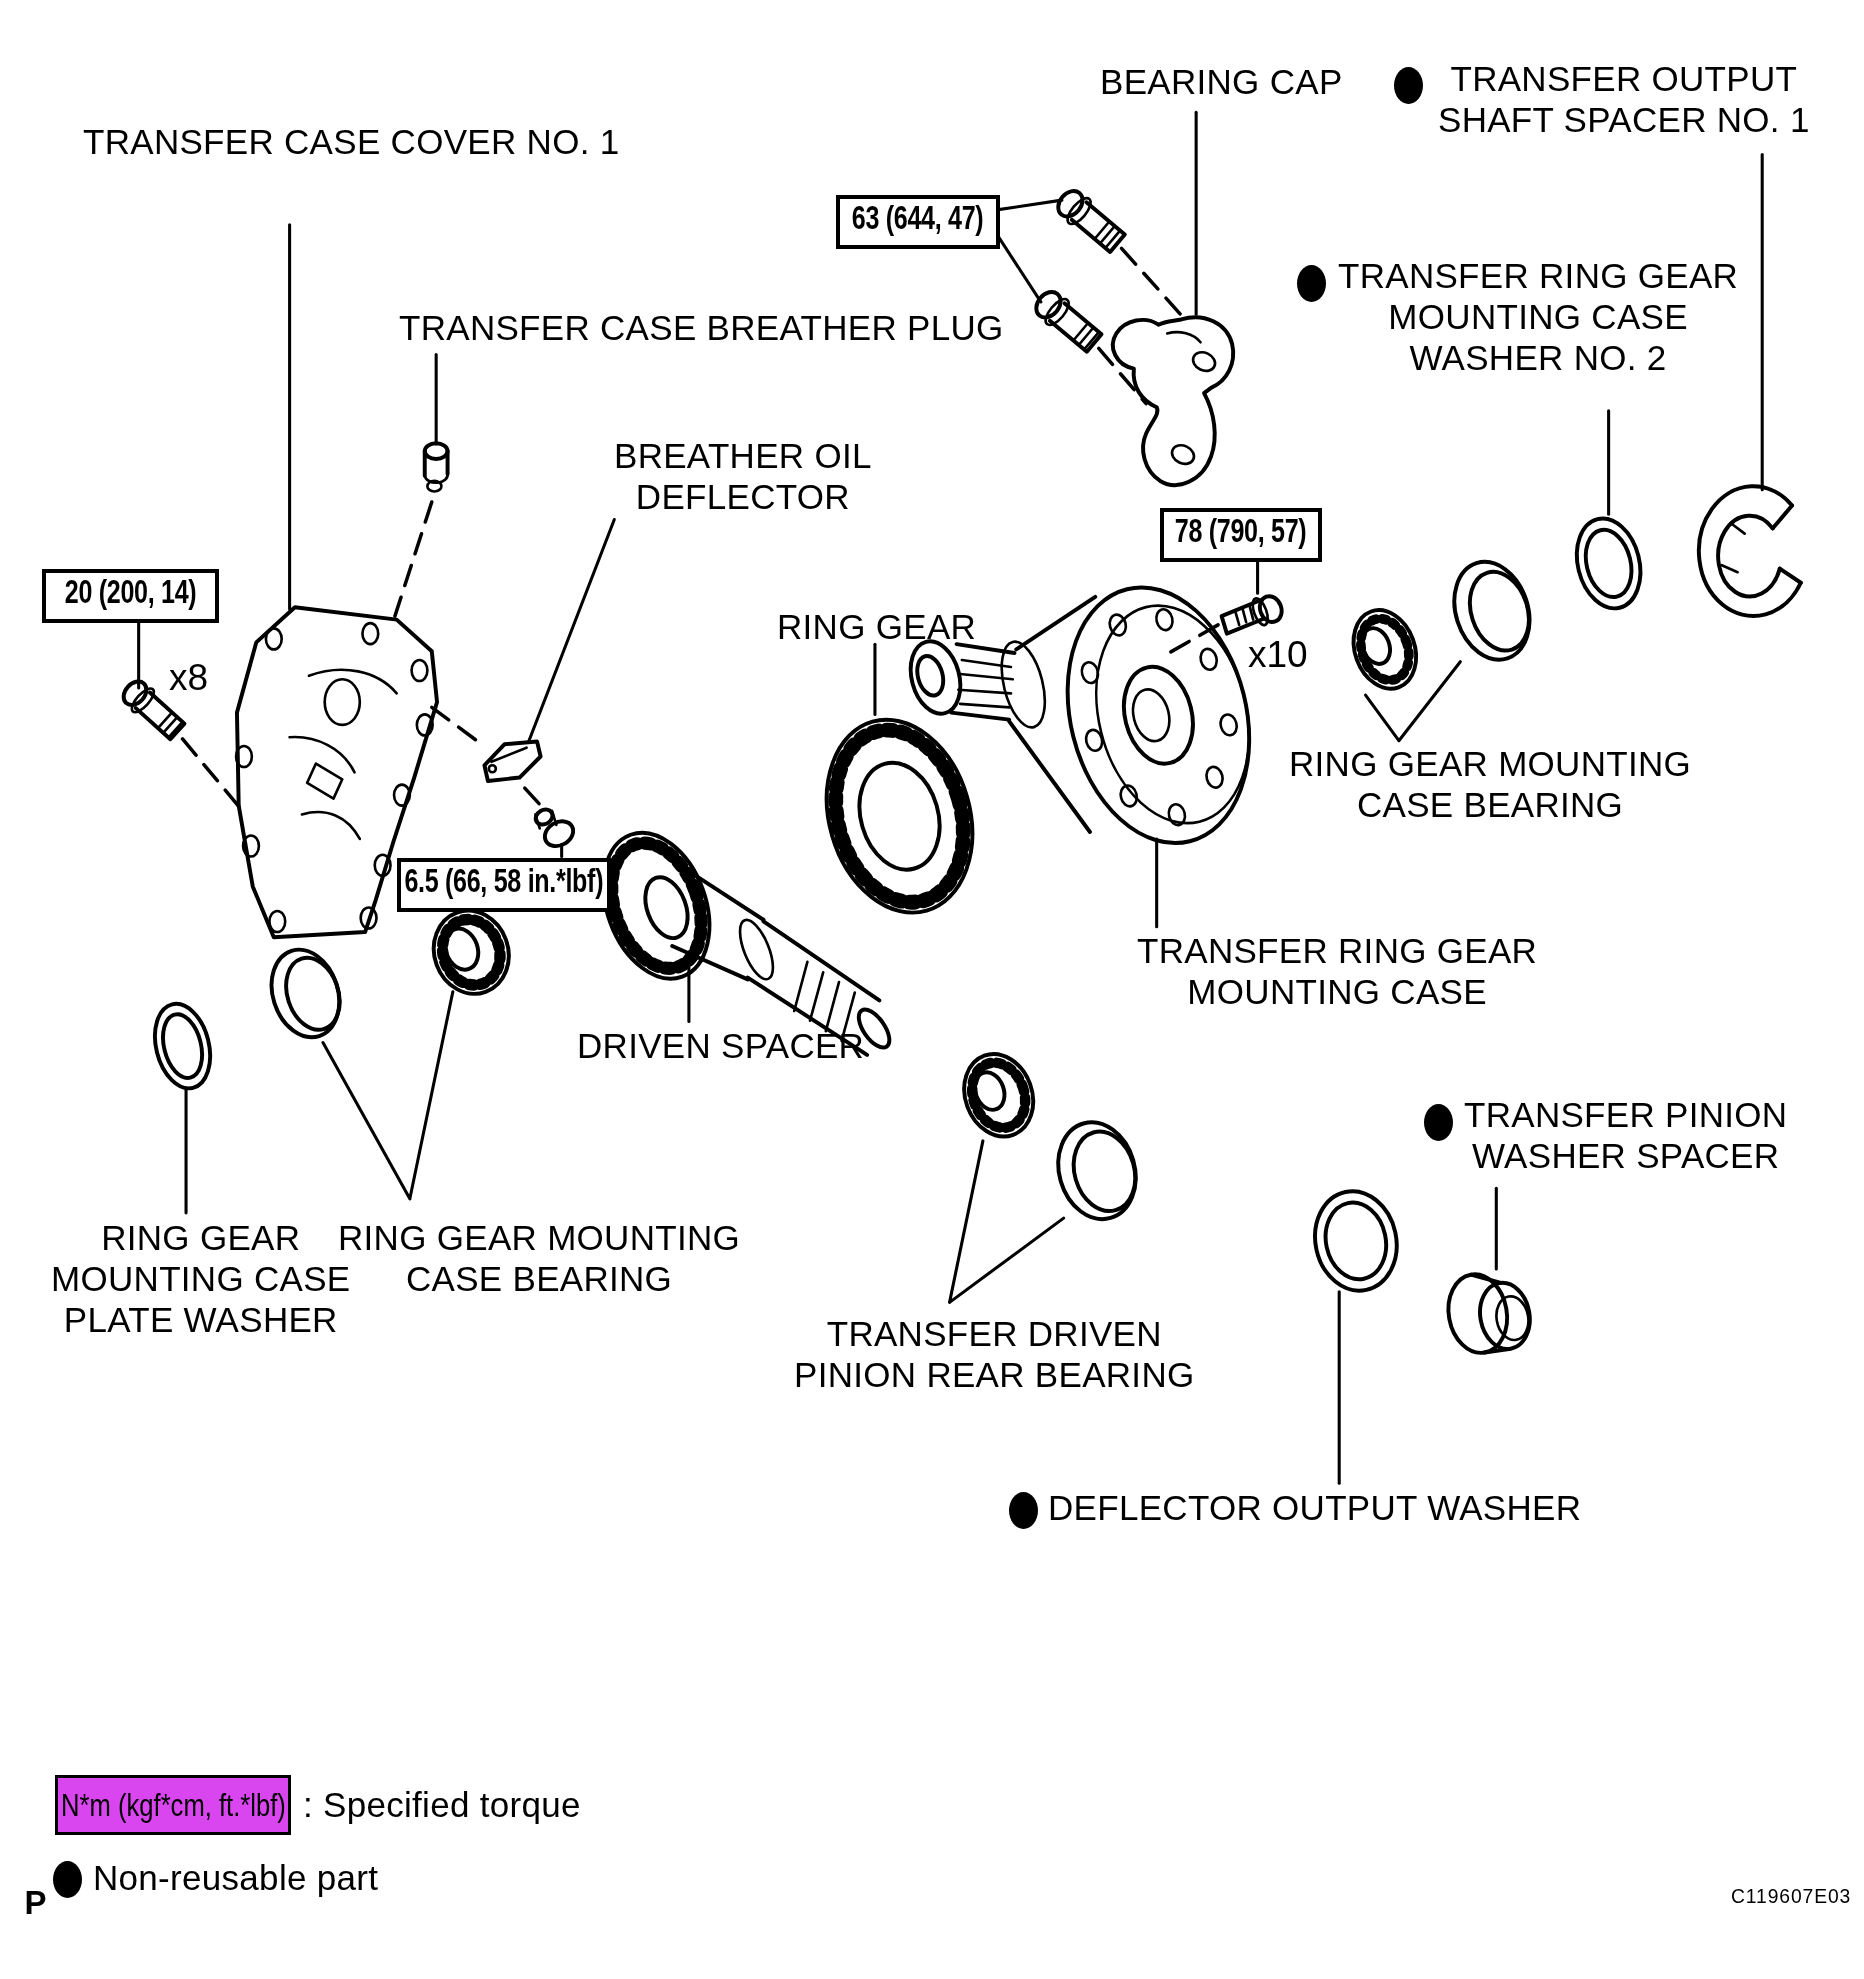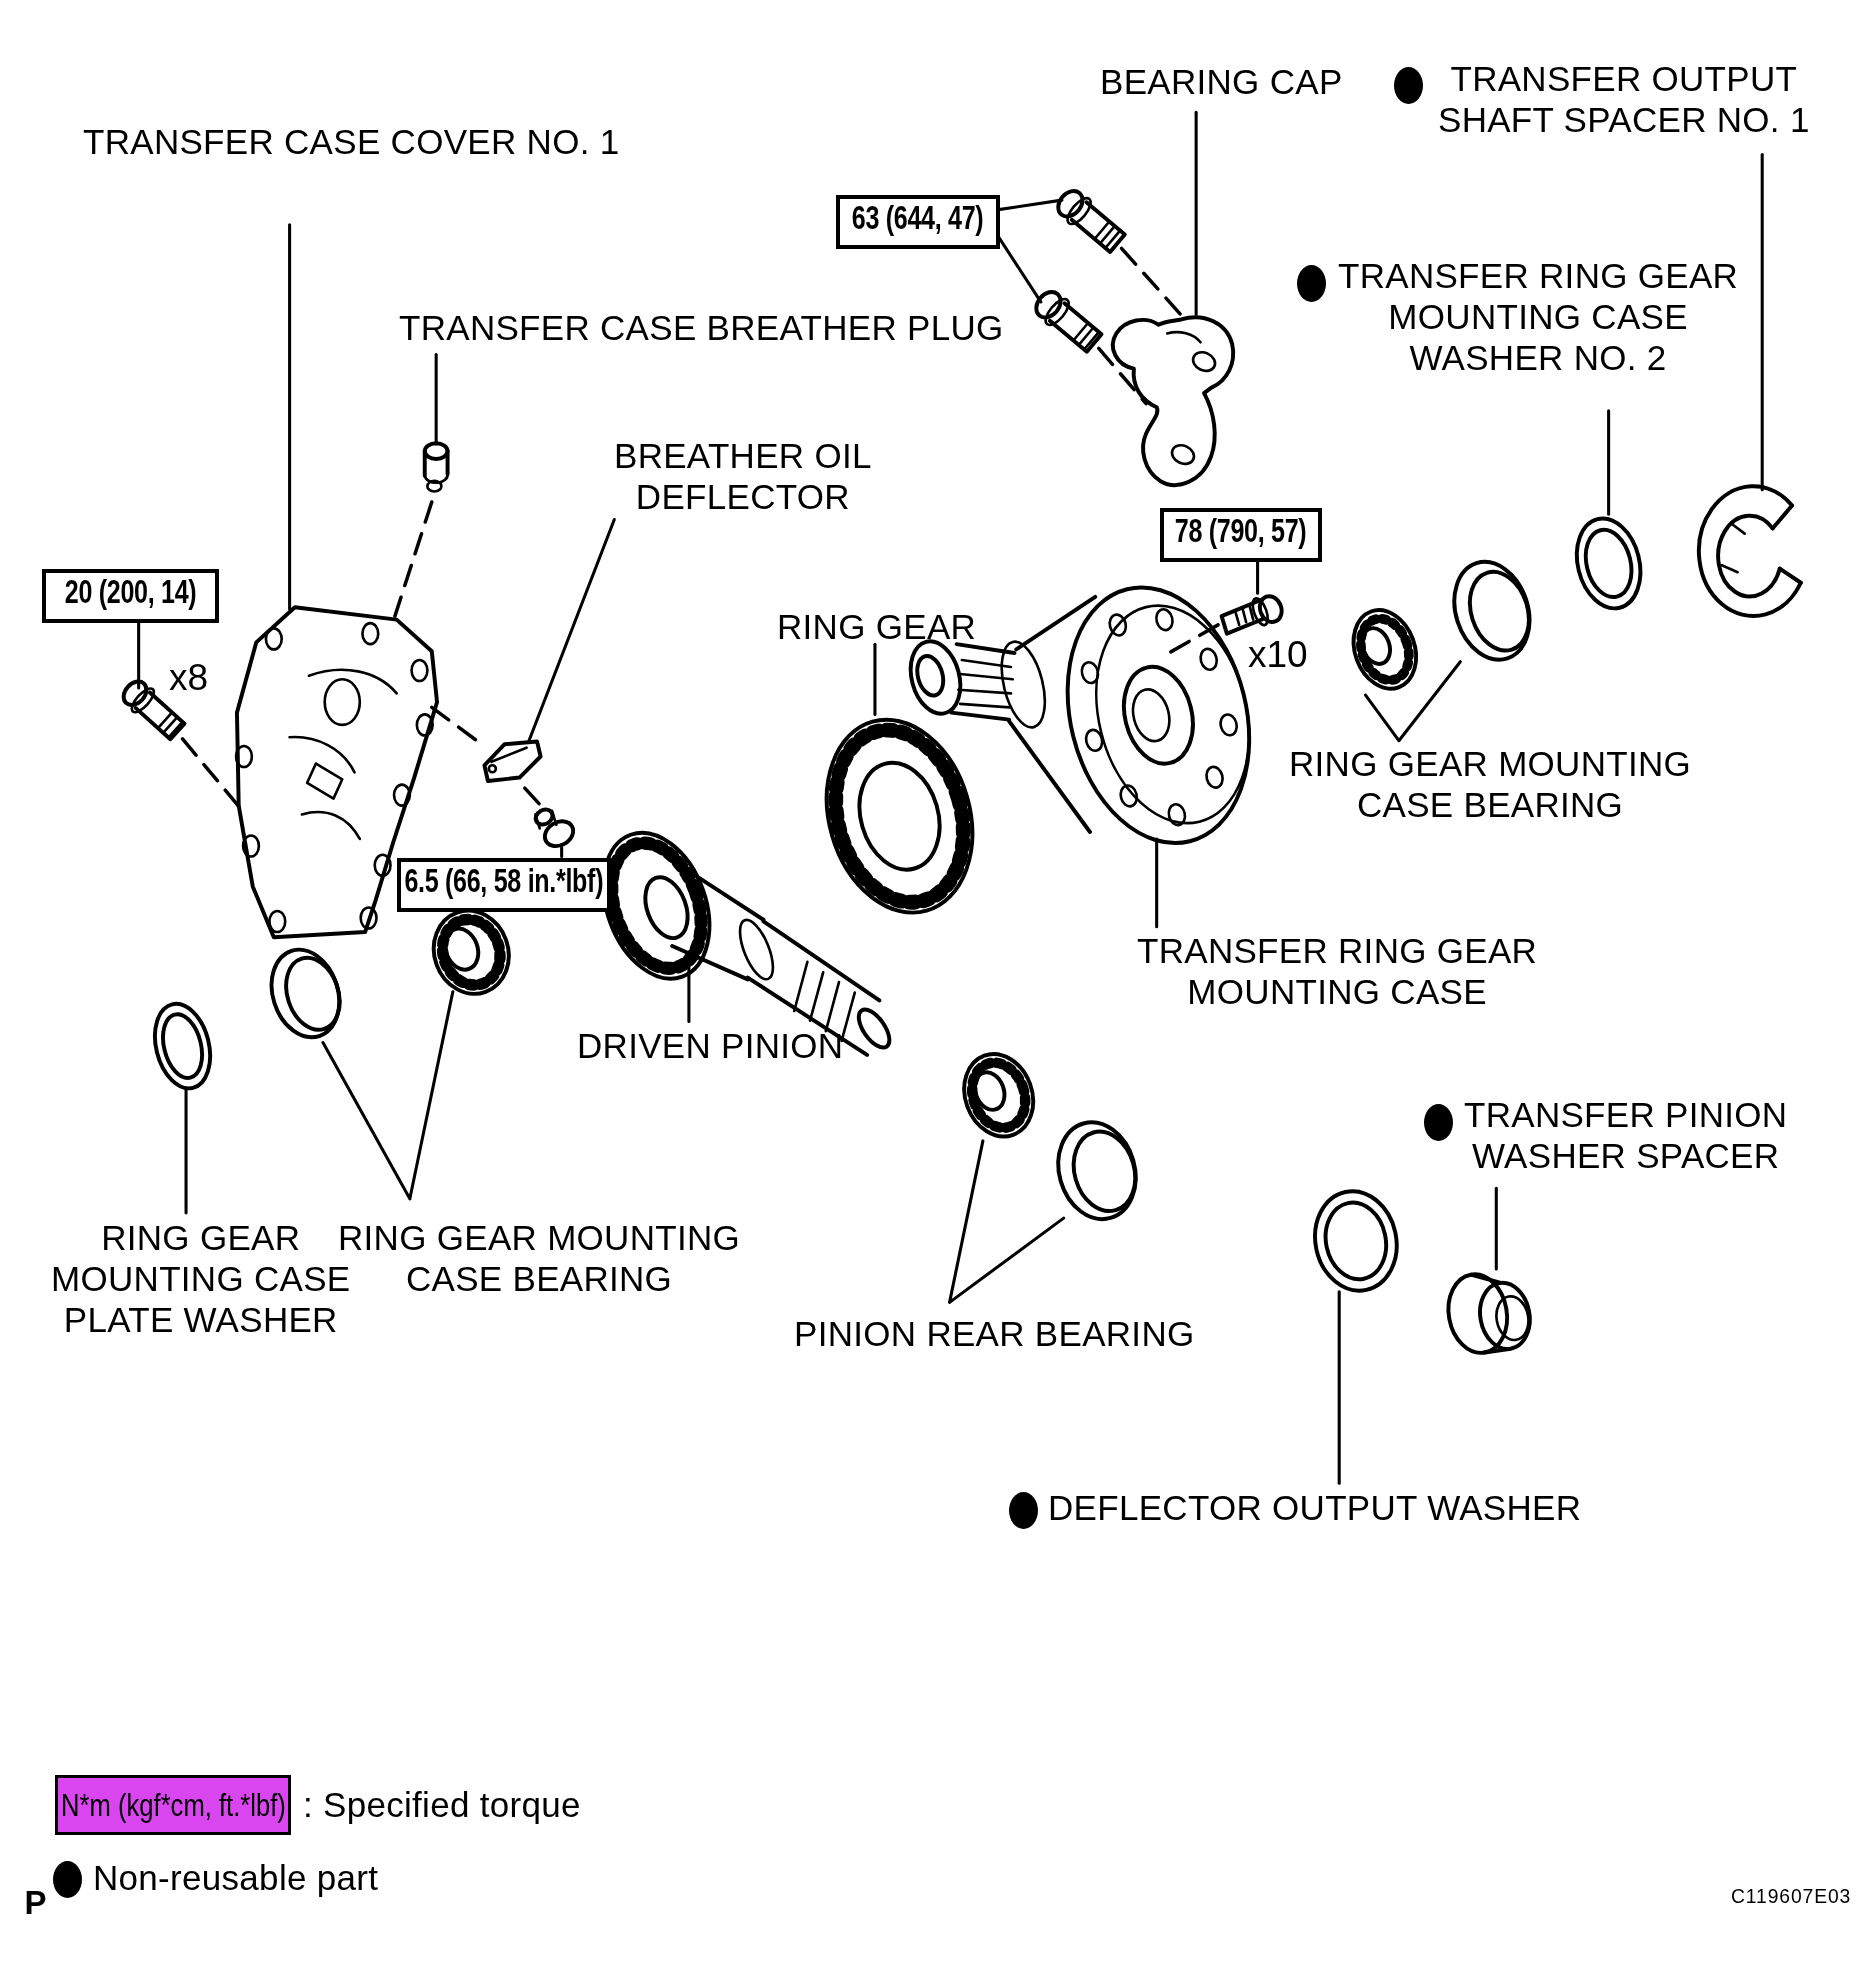--- a/index.html
+++ b/index.html
@@ -263,40 +263,41 @@
   <div class="lbl" style="left:1289px;top:743px">
     <div>RING GEAR MOUNTING</div>
       <div>CASE BEARING</div>
   </div>
 
   <div class="lbl" style="left:1137px;top:930px">
     <div>TRANSFER RING GEAR</div>
       <div>MOUNTING CASE</div>
   </div>
 
-  <div class="lbl" style="left:577px;top:1025px"><span>DRIVEN PINION</span></div>
+  <div class="lbl" style="left:577px;top:1025px"><span>DRIVEN SPACER</span></div>
 
   <span class="bullet" style="left:1424px;top:1104px"></span>
   <div class="lbl" style="left:1464px;top:1094px">
     <div>TRANSFER PINION</div>
       <div>WASHER SPACER</div>
   </div>
 
   <div class="lbl" style="left:51px;top:1217px">
     <div>RING GEAR</div>
       <div>MOUNTING CASE</div>
       <div>PLATE WASHER</div>
   </div>
 
   <div class="lbl" style="left:338px;top:1217px">
     <div>RING GEAR MOUNTING</div>
       <div>CASE BEARING</div>
   </div>
 
   <div class="lbl" style="left:794px;top:1313px">
+    <div>TRANSFER DRIVEN</div>
       <div>PINION REAR BEARING</div>
   </div>
 
   <span class="bullet" style="left:1009px;top:1492px"></span>
   <div class="lbl" style="left:1048px;top:1487px"><span>DEFLECTOR OUTPUT WASHER</span></div>
 
   <div class="tbox" style="left:42px;top:569px;width:169px;height:46px">
       <span class="cond">20 (200, 14)</span>
     </div>
   <div class="qty" style="left:169px;top:657px"><span>x8</span></div>

